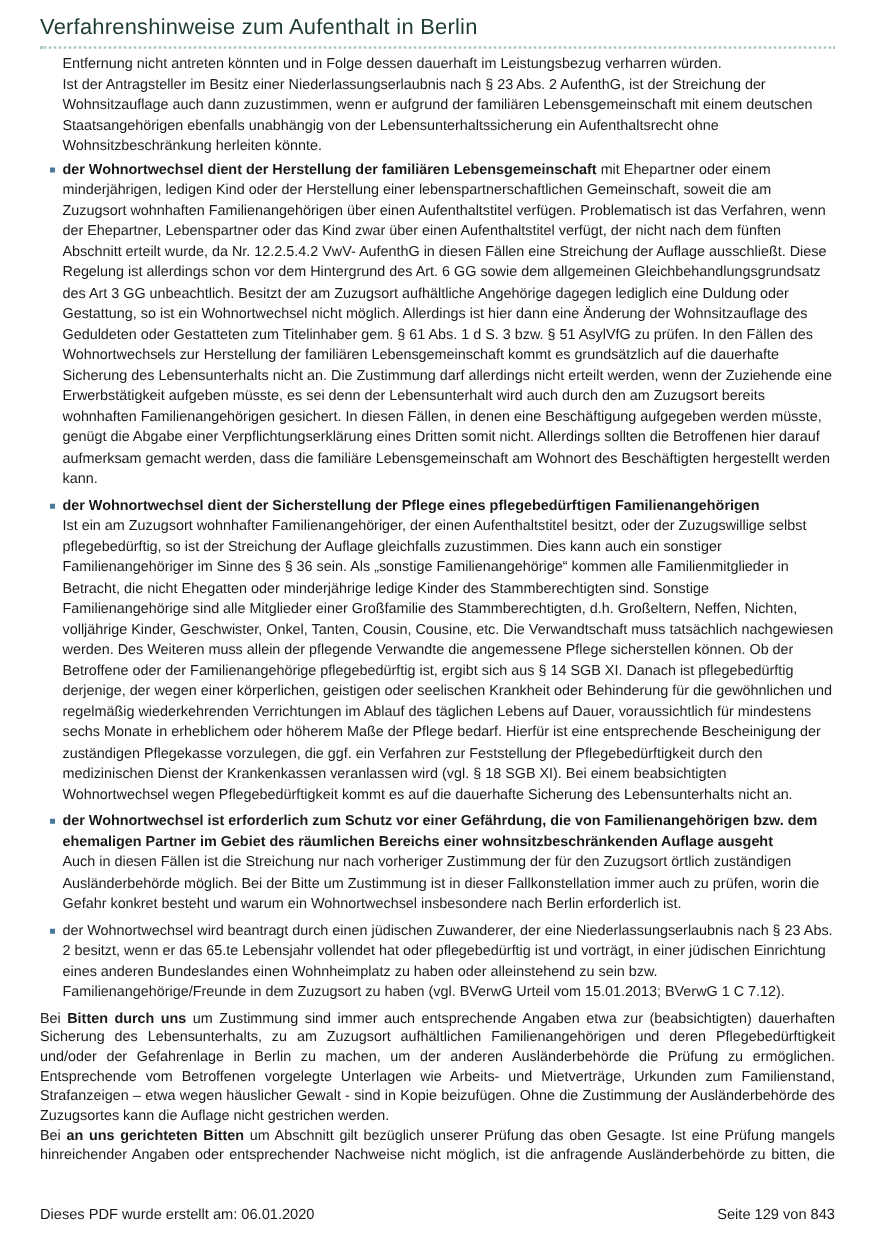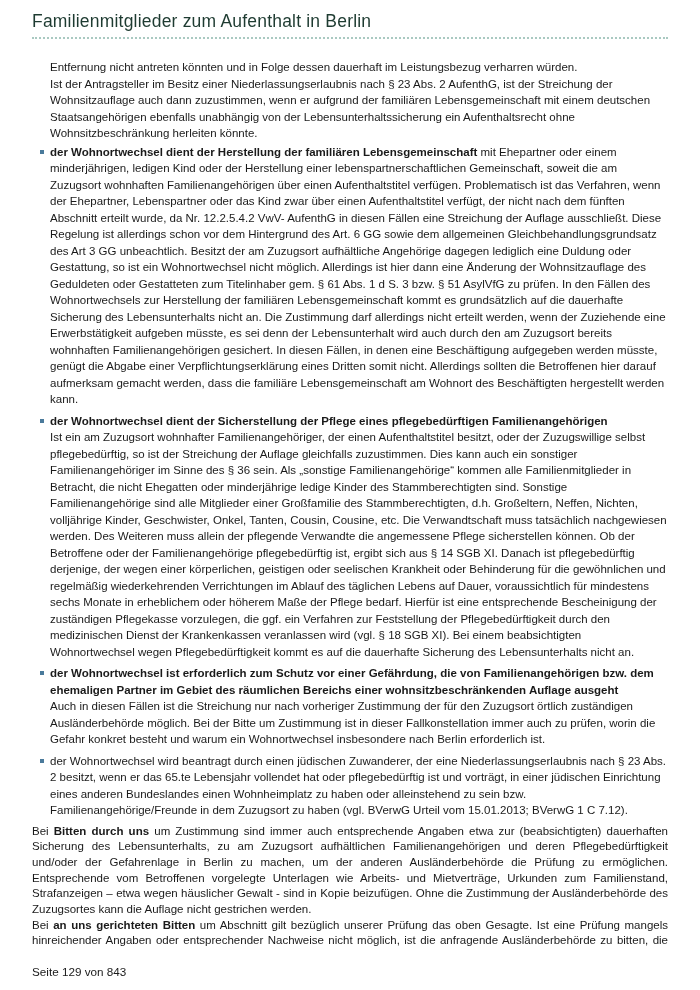--- a/index.html
+++ b/index.html
@@ -22,21 +22,21 @@
     font-weight: 400;
     color: #1e3b31;
     letter-spacing: 0.2px;
   }
   .title-rule {
     margin: 5px 32px 0 32px;
     height: 0;
     border-bottom: 2px dotted #a9c9c1;
   }
   .content {
-    margin: 20px 32px 0 32px;
+    margin: 4px 32px 0 32px;
     font-size: 11.5px;
     line-height: 16.5px;
   }
   .intro-para {
     margin: 0 0 2px 18px;
   }
   .bullet-item {
     position: relative;
     margin: 0 0 5px 18px;
   }
@@ -68,21 +68,21 @@
     font-size: 11.7px;
     line-height: 14px;
     background: #ffffff;
   }
 </style>
 </head>
 <body>
 
 <div class="page">
 
-  <h1 class="doc-title">Familienmitglieder zum Aufenthalt in Berlin</h1>
+  <h1 class="doc-title">Verfahrenshinweise zum Aufenthalt in Berlin</h1>
   <div class="title-rule"></div>
 
   <div class="content">
 
     <p class="intro-para"><span>Entfernung nicht antreten könnten und in Folge dessen dauerhaft im Leistungsbezug verharren würden.</span><br><span>Ist der Antragsteller im Besitz einer Niederlassungserlaubnis nach § 23 Abs. 2 AufenthG, ist der Streichung der Wohnsitzauflage auch dann zuzustimmen, wenn er aufgrund der familiären Lebensgemeinschaft mit einem deutschen Staatsangehörigen ebenfalls unabhängig von der Lebensunterhaltssicherung ein Aufenthaltsrecht ohne Wohnsitzbeschränkung herleiten könnte.</span></p>
 
     <div class="bullet-item">
       <span class="bullet-marker"></span>
       <span class="bold">der Wohnortwechsel dient der Herstellung der familiären Lebensgemeinschaft</span><span> mit Ehepartner oder einem minderjährigen, ledigen Kind oder der Herstellung einer lebenspartnerschaftlichen Gemeinschaft, soweit die am Zuzugsort wohnhaften Familienangehörigen über einen Aufenthaltstitel verfügen. Problematisch ist das Verfahren, wenn der Ehepartner, Lebenspartner oder das Kind zwar über einen Aufenthaltstitel verfügt, der nicht nach dem fünften Abschnitt erteilt wurde, da Nr. 12.2.5.4.2 VwV- AufenthG in diesen Fällen eine Streichung der Auflage ausschließt. Diese Regelung ist allerdings schon vor dem Hintergrund des Art. 6 GG sowie dem allgemeinen Gleichbehandlungsgrundsatz des Art 3 GG unbeachtlich. Besitzt der am Zuzugsort aufhältliche Angehörige dagegen lediglich eine Duldung oder Gestattung, so ist ein Wohnortwechsel nicht möglich.  Allerdings ist hier dann eine Änderung der Wohnsitzauflage des Geduldeten oder Gestatteten zum Titelinhaber gem. § 61 Abs. 1 d S. 3 bzw. § 51 AsylVfG zu prüfen. In den Fällen des Wohnortwechsels zur Herstellung der familiären Lebensgemeinschaft kommt es grundsätzlich auf die dauerhafte Sicherung des Lebensunterhalts nicht an.  Die Zustimmung darf allerdings nicht erteilt werden, wenn der Zuziehende eine Erwerbstätigkeit aufgeben müsste, es sei denn der Lebensunterhalt wird auch durch den am Zuzugsort bereits wohnhaften Familienangehörigen gesichert. In diesen Fällen, in denen eine Beschäftigung aufgegeben werden müsste, genügt die Abgabe einer Verpflichtungserklärung eines Dritten somit nicht. Allerdings sollten die Betroffenen hier darauf aufmerksam gemacht werden, dass die familiäre Lebensgemeinschaft am Wohnort des Beschäftigten hergestellt werden kann.</span>
     </div>
@@ -102,16 +102,17 @@
       <span>der Wohnortwechsel wird beantragt durch einen jüdischen Zuwanderer, der eine Niederlassungserlaubnis nach § 23 Abs. 2 besitzt, wenn er das 65.te Lebensjahr vollendet hat oder pflegebedürftig ist und vorträgt, in einer jüdischen Einrichtung eines anderen Bundeslandes einen Wohnheimplatz zu haben oder alleinstehend zu sein bzw. Familienangehörige/Freunde in dem Zuzugsort zu haben (vgl. BVerwG Urteil vom 15.01.2013; BVerwG 1 C 7.12).</span>
     </div>
 
     <p class="closing-para"><span>Bei </span><span class="bold">Bitten durch uns</span><span> um Zustimmung sind immer auch entsprechende Angaben etwa zur (beabsichtigten) dauerhaften Sicherung des Lebensunterhalts, zu am Zuzugsort aufhältlichen Familienangehörigen und deren Pflegebedürftigkeit und/oder der Gefahrenlage in Berlin zu machen, um der anderen Ausländerbehörde die Prüfung zu ermöglichen. Entsprechende vom Betroffenen vorgelegte Unterlagen wie Arbeits- und Mietverträge, Urkunden zum Familienstand, Strafanzeigen – etwa wegen häuslicher Gewalt - sind in Kopie beizufügen. Ohne die Zustimmung der Ausländerbehörde des Zuzugsortes kann die Auflage nicht gestrichen werden.</span></p>
 
     <p class="closing-para justify-last"><span>Bei </span><span class="bold">an uns gerichteten Bitten</span><span> um Abschnitt gilt bezüglich unserer Prüfung das oben Gesagte. Ist eine Prüfung mangels hinreichender Angaben oder entsprechender Nachweise nicht möglich, ist die anfragende Ausländerbehörde zu bitten, die</span></p>
 
   </div>
 
   <div class="footer">
+    <span>Dieses PDF wurde erstellt am: 06.01.2020</span>
     <span>Seite 129 von 843</span>
   </div>
 
 </div>
 
 </body></html>

